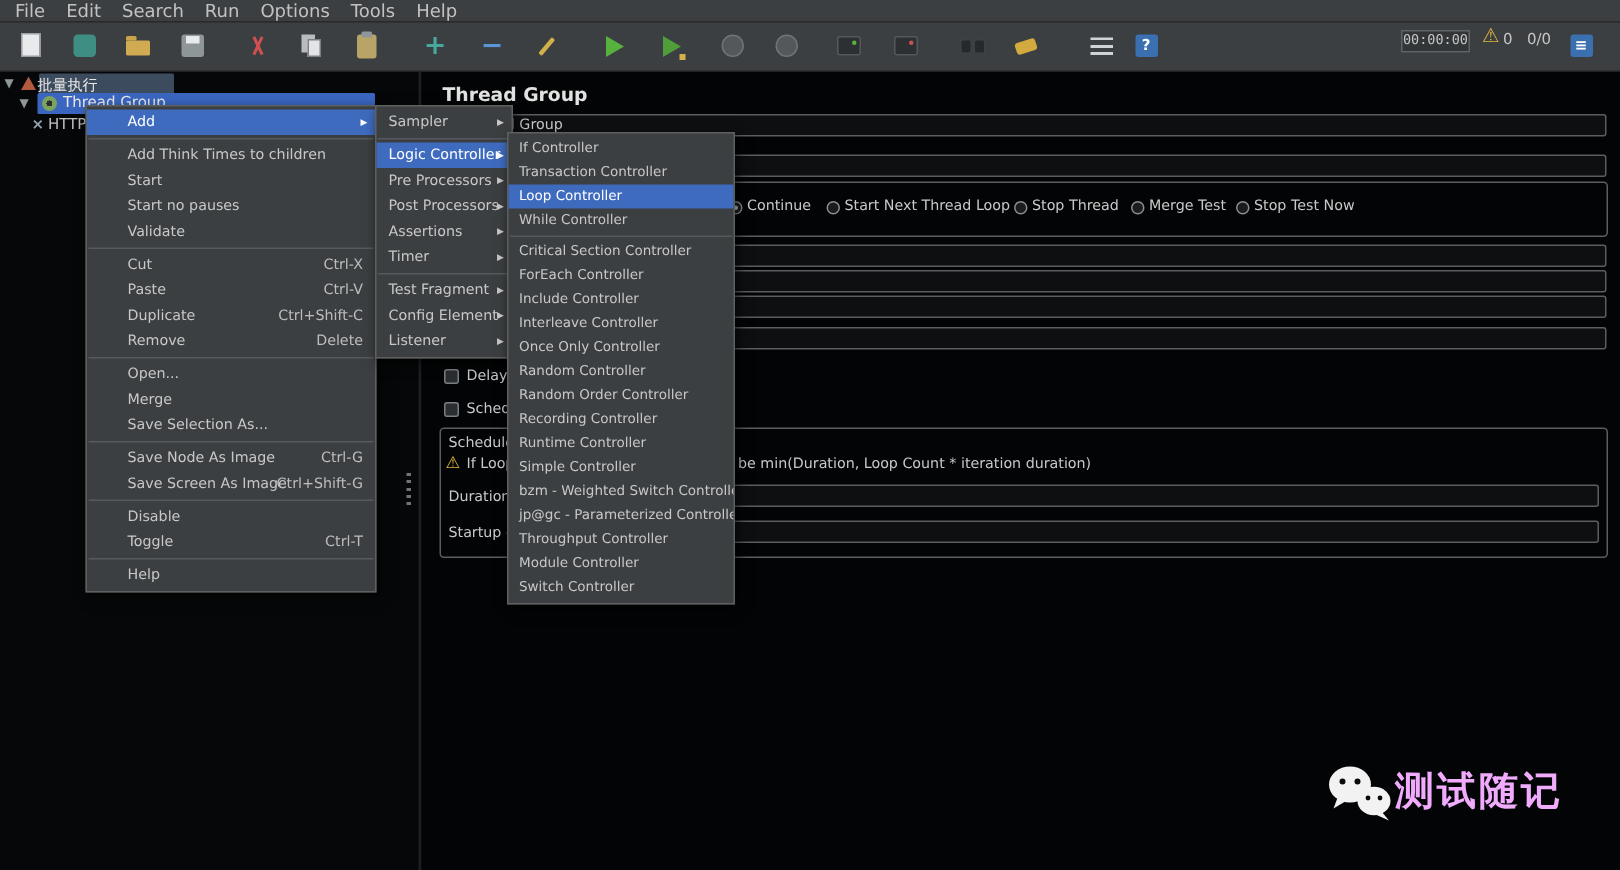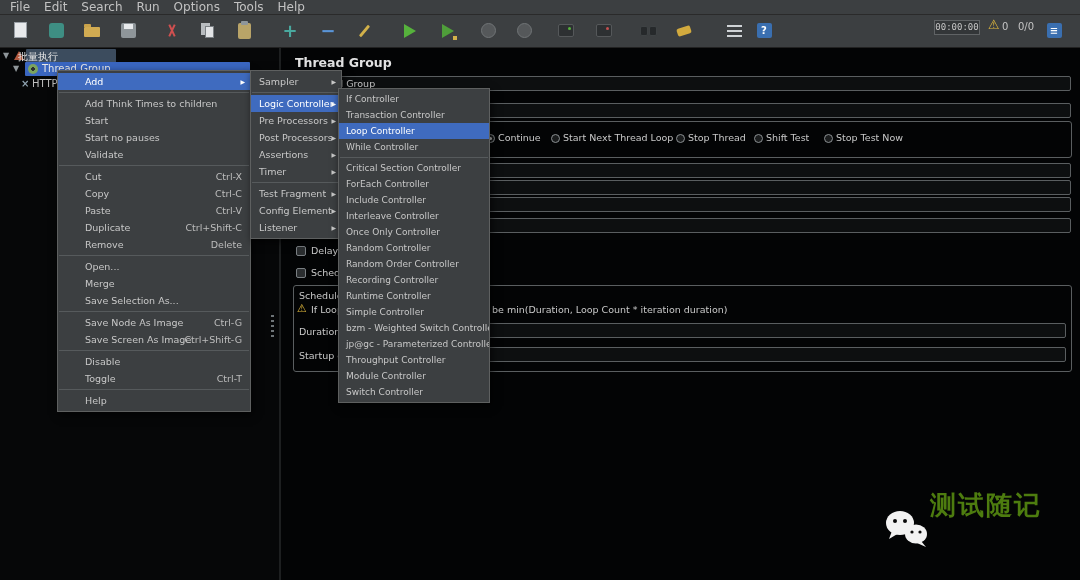--- a/index.html
+++ b/index.html
@@ -93,22 +93,22 @@
   .mi.hl { background:#3f6bbf; color:#fff; }
   .mi.hl .sc, .mi.hl .arrow { color:#fff; }
   .mi.green { color:#69a08b; }
   .sc { position:absolute; right:8px; color:#bdbdbd; }
   .arrow { position:absolute; right:5px; font-size:6px; color:#c8c8c8; }
   .msep { height:1px; background:#565a5c; margin:2px 1px; }
   .mi2 { height:17px; line-height:17px; padding-left:8px; }
   .mi3 { height:16px; line-height:16px; font-size:9px; padding-left:7px; }
 
   
-  .wmtext { position:absolute; left:930px; top:488px; font-size:26px; font-weight:bold;
-            color:#4d7c0f; letter-spacing:2px; }
+  .wmtext { position:absolute; left:930px; top:510px; font-size:26px; font-weight:bold;
+            color:#f0abfc; letter-spacing:2px; }
 </style>
 </head>
 <body>
 
 <div class="menubar">
   <span class="mitem">File</span>
   <span class="mitem">Edit</span>
   <span class="mitem">Search</span>
   <span class="mitem">Run</span>
   <span class="mitem">Options</span>
@@ -206,21 +206,21 @@
   <div class="ti" style="left:1042px">
       <div class="bluesq">≡</div>
     </div>
 </div>
 
 <div class="tree">
   <div class="trow" style="top:1px">
     <span class="tarrow" style="left:3px">▼</span>
     <span class="tpicon" style="left:14px"></span>
     <span class="tsel rootbar" style="left:26px;width:90px"></span>
-    <span class="tlabel" style="left:18px">批量执行</span>
+    <span class="tlabel" style="left:25px">批量执行</span>
   </div>
   <div class="trow" style="top:14px">
     <span class="tarrow" style="left:13px">▼</span>
     <span class="tsel selbar" style="left:25px;width:225px"></span>
     <span class="gear" style="left:28px"></span>
     <span class="tlabel" style="left:42px">Thread Group</span>
   </div>
   <div class="trow" style="top:29px">
     <span class="xicon" style="left:21px">×</span>
     <span class="tlabel" style="left:32px;color:#c0c0c0">HTTP Req</span>
@@ -238,21 +238,21 @@
   <div class="field" style="left:14px;top:55px;width:776px"></div>
 
   <div class="gbox" style="left:12px;top:73px;width:779px;height:37px"></div>
   <span class="radio sel" style="left:205px;top:86px"></span>
   <span class="rlabel" style="left:217px;top:84px">Continue</span>
   <span class="radio" style="left:270px;top:86px"></span>
   <span class="rlabel" style="left:282px;top:84px">Start Next Thread Loop</span>
   <span class="radio" style="left:395px;top:86px"></span>
   <span class="rlabel" style="left:407px;top:84px">Stop Thread</span>
   <span class="radio" style="left:473px;top:86px"></span>
-  <span class="rlabel" style="left:485px;top:84px">Shift Test</span>
+  <span class="rlabel" style="left:485px;top:84px">Merge Test</span>
   <span class="radio" style="left:543px;top:86px"></span>
   <span class="rlabel" style="left:555px;top:84px">Stop Test Now</span>
 
   <div class="field" style="left:14px;top:115px;width:776px"></div>
   <div class="field" style="left:14px;top:132px;width:776px"></div>
   <div class="field" style="left:14px;top:149px;width:776px"></div>
   <div class="field" style="left:14px;top:170px;width:776px"></div>
 
   <span class="cb" style="left:15px;top:198px"></span>
   <span class="mlabel" style="left:30px;top:197px">Delay T</span>
@@ -272,21 +272,20 @@
 
 <div class="menu" style="left:57px;top:70px;width:194px">
   <div class="mi hl"><span class="lbl">Add</span><span class="arrow">▶</span></div>
   <div class="msep"></div>
   <div class="mi"><span class="lbl">Add Think Times to children</span></div>
   <div class="mi"><span class="lbl">Start</span></div>
   <div class="mi"><span class="lbl">Start no pauses</span></div>
   <div class="mi"><span class="lbl">Validate</span></div>
   <div class="msep"></div>
   <div class="mi"><span class="lbl">Cut</span><span class="sc">Ctrl-X</span></div>
-  <div class="mi"><span class="lbl">Copy</span><span class="sc">Ctrl-C</span></div>
   <div class="mi"><span class="lbl">Paste</span><span class="sc">Ctrl-V</span></div>
   <div class="mi"><span class="lbl">Duplicate</span><span class="sc">Ctrl+Shift-C</span></div>
   <div class="mi"><span class="lbl">Remove</span><span class="sc">Delete</span></div>
   <div class="msep"></div>
   <div class="mi"><span class="lbl">Open...</span></div>
   <div class="mi"><span class="lbl">Merge</span></div>
   <div class="mi"><span class="lbl">Save Selection As...</span></div>
   <div class="msep"></div>
   <div class="mi"><span class="lbl">Save Node As Image</span><span class="sc">Ctrl-G</span></div>
   <div class="mi"><span class="lbl">Save Screen As Image</span><span class="sc">Ctrl+Shift-G</span></div>

